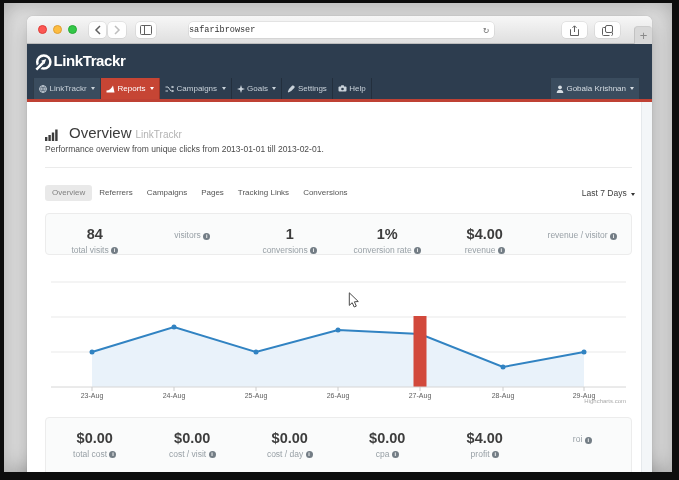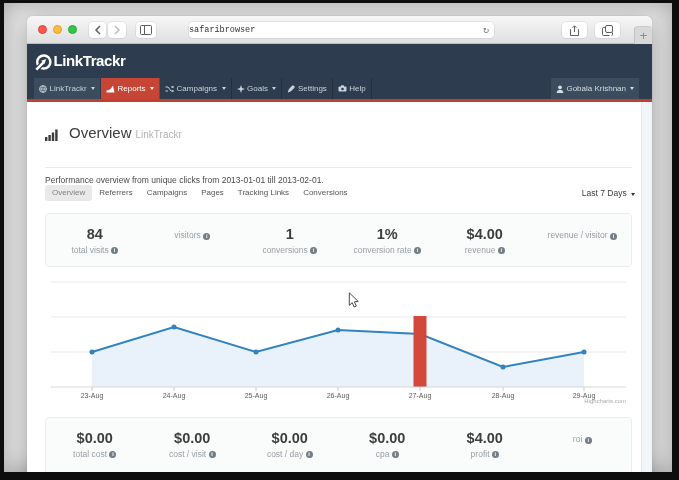--- a/index.html
+++ b/index.html
@@ -45,28 +45,28 @@
 .user { position:absolute; right:12px; top:0; height:21px; line-height:21px; background:#3a4c5e;
   border-left:1px solid rgba(0,0,0,0.2); border-right:1px solid rgba(0,0,0,0.2);
   font-size:8px; color:#d6dde3; padding:0 5px; display:flex; align-items:center; gap:2px; }
 .redline { position:absolute; left:0; top:83px; width:625px; height:3px; background:#bf4134; }
 
 .page { position:absolute; left:0; top:86px; width:614px; height:384px; background:#fff; }
 .scrollstrip { position:absolute; left:614px; top:86px; width:11px; height:384px; background:#f3f6f8; border-left:1px solid #e5e9ec; }
 .hicon { position:absolute; left:18px; top:112px; }
 .htitle { position:absolute; left:42px; top:108px; font-size:15px; color:#3c3c3c; }
 .htitle .sub { font-size:10px; color:#b3b3b3; margin-left:4px; }
-.hdesc { position:absolute; left:18px; top:128px; font-size:8.5px; color:#4a4a4a;margin-top:31px; }
+.hdesc { position:absolute; left:18px; top:128px; font-size:8.5px; color:#4a4a4a; }
 .hr1 { position:absolute; left:18px; top:151px; width:587px; height:1px; background:#ebebeb; }
 .tabs { position:absolute; left:18px; top:169px; height:16px; display:flex; font-size:8px; color:#555; }
 .tab { padding:0 7px; line-height:16px; }
 .tab.on { background:#e9e9e9; border-radius:3px; color:#808080; }
 .range { position:absolute; right:17px; top:169px; font-size:8.5px; color:#404040; line-height:16px; }
 .panel { position:absolute; left:18px; width:587px; background:#fafbfb; border:1px solid #ececec; border-radius:4px; display:flex; }
-.p1 { top:197px; height:54px; }
+.p1 { top:197px; height:42px; }
 .p2 { top:401px; height:69px; border-radius:4px 4px 0 0; }
 .stat { flex:1; text-align:center; padding-top:13px; }
 .stat .num { font-size:14.5px; font-weight:bold; color:#3d3d3d; line-height:1; }
 .stat .lbl { font-size:8.5px; color:#98a0a6; margin-top:4px; line-height:1; }
 .info { display:inline-block; width:7px; height:7px; border-radius:50%; background:#737d85; color:#fff;
   font-size:5.5px; line-height:7px; text-align:center; vertical-align:0.5px; font-weight:bold; }
 .chart { position:absolute; left:18px; top:251px; }
 </style>
 </head>
 <body>

